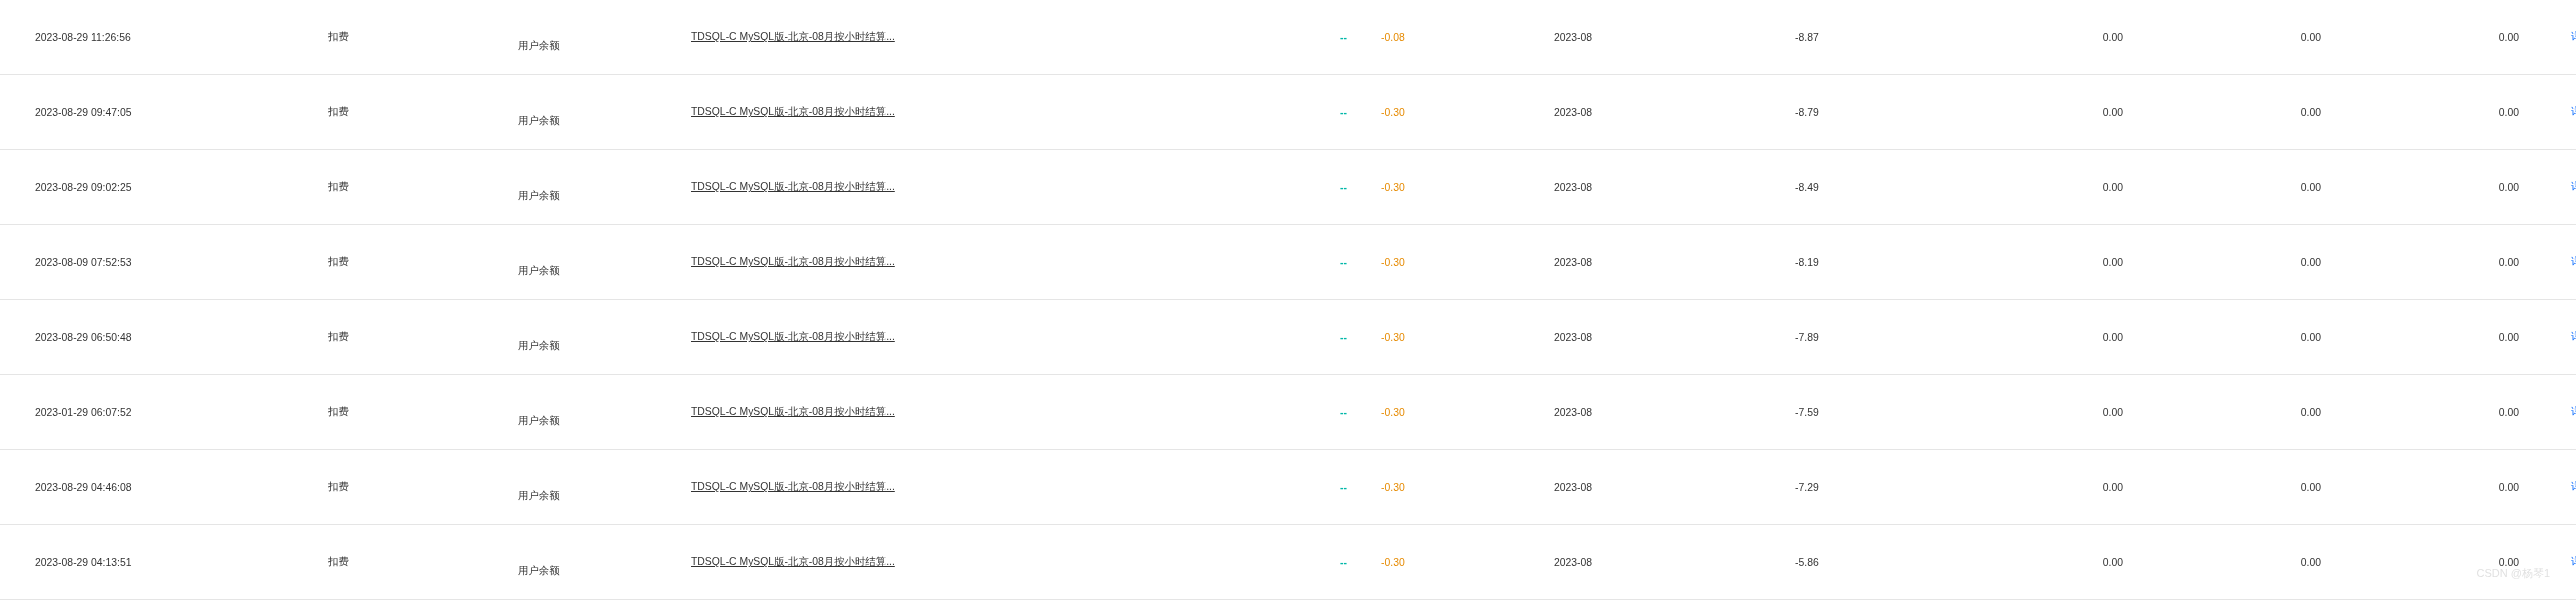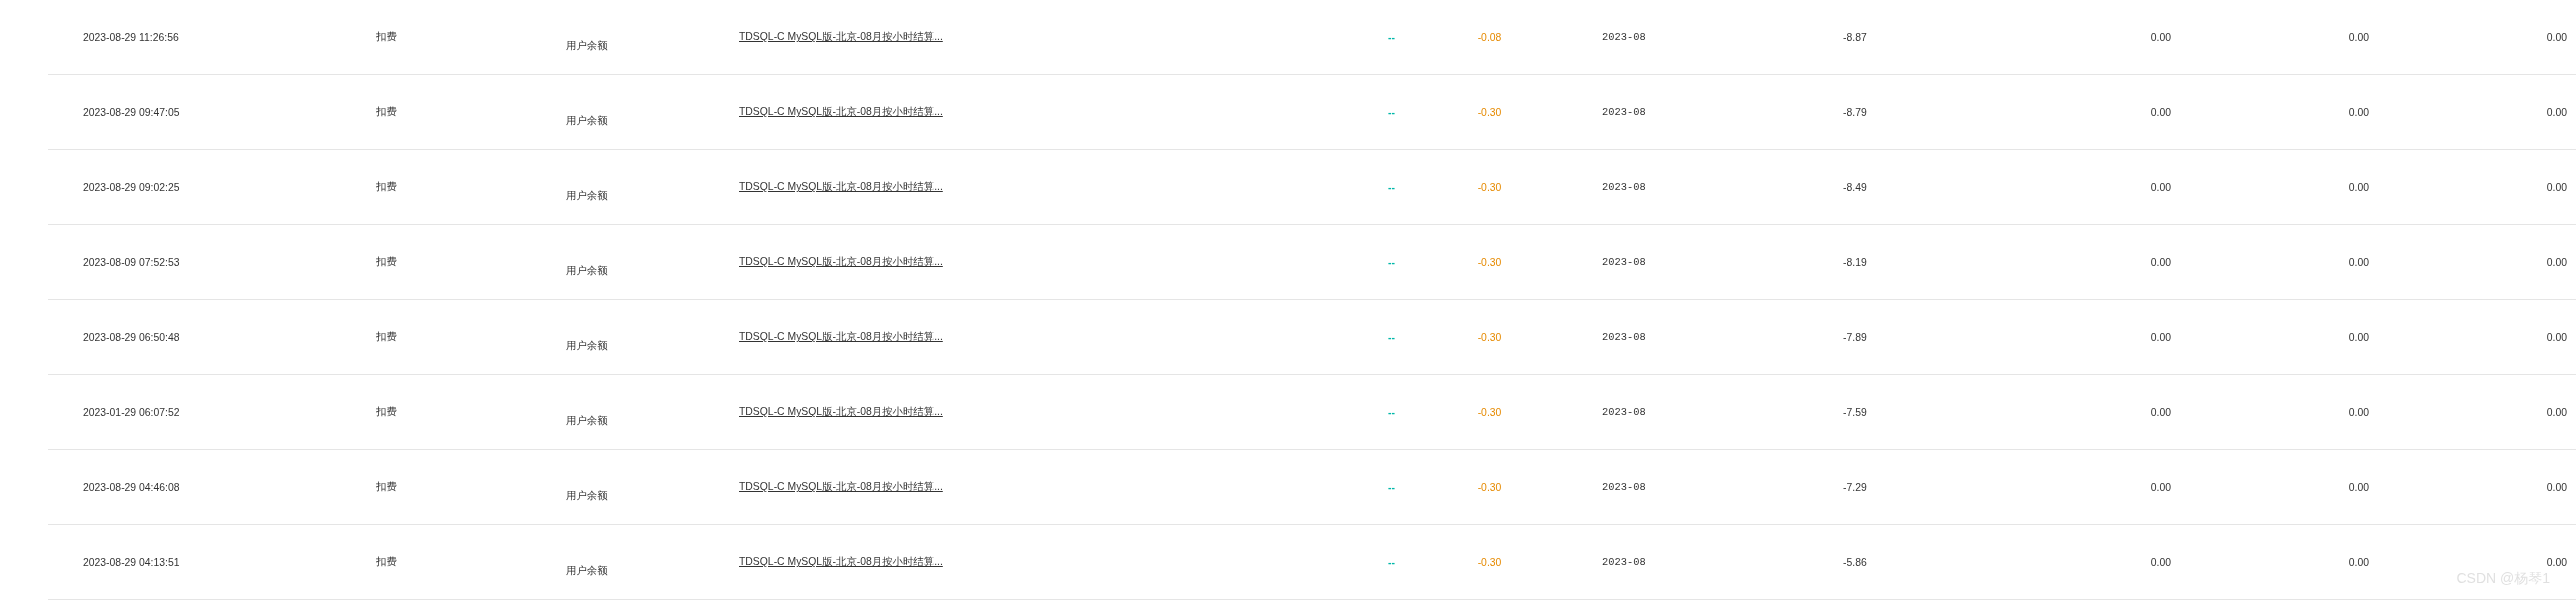--- a/index.html
+++ b/index.html
@@ -10,62 +10,61 @@
     body {
       font-family: -apple-system, BlinkMacSystemFont, "PingFang SC", "Hiragino Sans GB", "Microsoft YaHei", "Helvetica Neue", Arial, sans-serif;
       font-size: 10.4px;
       color: #333;
       background: #fff;
       width: 2576px;
     }
     .table {
       width: 100%;
       border-collapse: collapse;
-      padding-left: 48px;
     }
     .row {
       display: flex;
       align-items: center;
       border-bottom: 0.9px solid #e5e5e5;
       height: 75px;
     }
     .cell {
       padding: 0 17px;
       white-space: nowrap;
       overflow: hidden;
       text-overflow: ellipsis;
     }
     .col-time     { flex: 0 0 311px; padding-left: 35px; }
     .col-type     { flex: 0 0 190px; }
     .col-source   { flex: 0 0 173px; margin-top: 17px; }
     .col-desc     { flex: 0 0 535px; text-decoration: underline; }
     .col-dash     { flex: 0 0 155px; text-align: right; font-weight: 600; }
-    .col-amount   { flex: 0 0 155px; text-align: center; font-weight: 500; }
-    .col-period   { flex: 0 0 259px; padding-left: 35px; font-family: Liberation Mono, monospace; }
+    .col-amount   { flex: 0 0 155px; text-align: left; font-weight: 500; }
+    .col-period   { flex: 0 0 259px; padding-left: 35px; }
     .col-balance  { flex: 0 0 164px; text-align: left; }
     .col-n1       { flex: 0 0 198px; text-align: right; }
     .col-n2       { flex: 0 0 198px; text-align: right; }
     .col-n3       { flex: 0 0 198px; text-align: right; }
     .col-action   { flex: 1 1 auto;  text-align: left; padding-left: 35px; }
     .dash {
       color: #00b8a9;
     }
     .neg {
       color: #e68a00;
     }
     .link {
       color: #0066ff;
       cursor: pointer;
     }
     .watermark {
       position: absolute;
       right: 26px;
-      bottom: 15px;
+      bottom: 22px;
       color: #ccc;
-      font-size: 14px;
+      font-size: 11px;
       opacity: 0.6;
       margin-top: 28px;
     }
   </style>
 </head>
 <body>
 
 <div class="table">
   <div class="row">
     <div class="cell col-time">2023-08-29 11:26:56</div>

